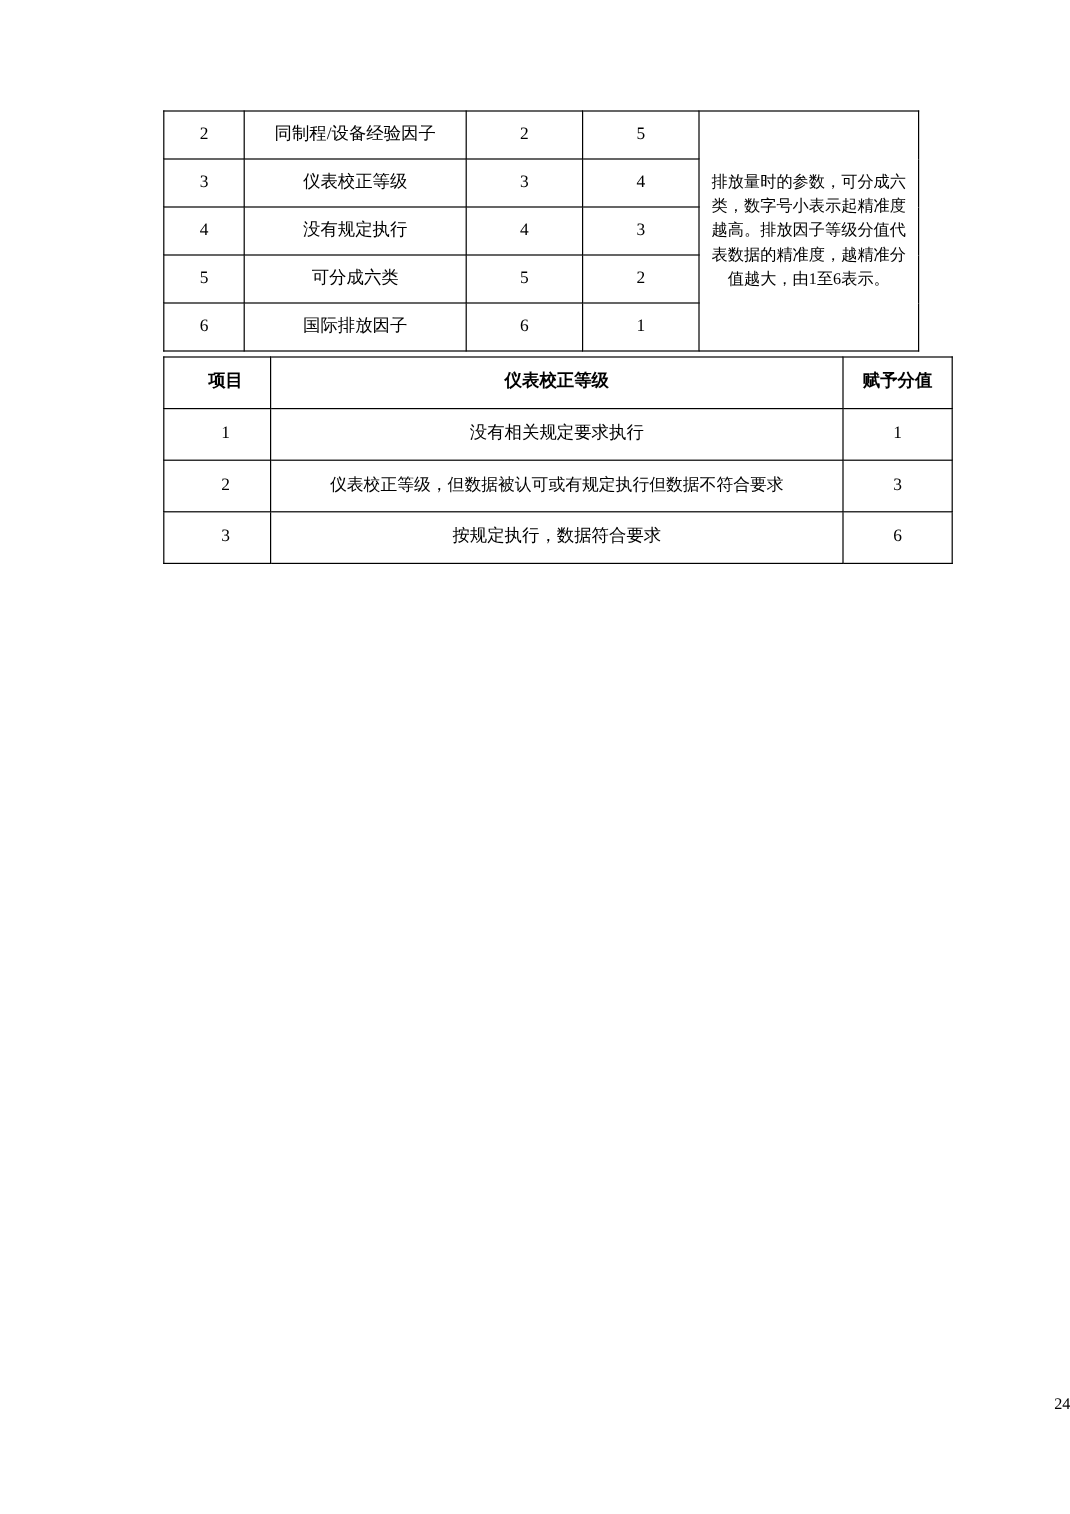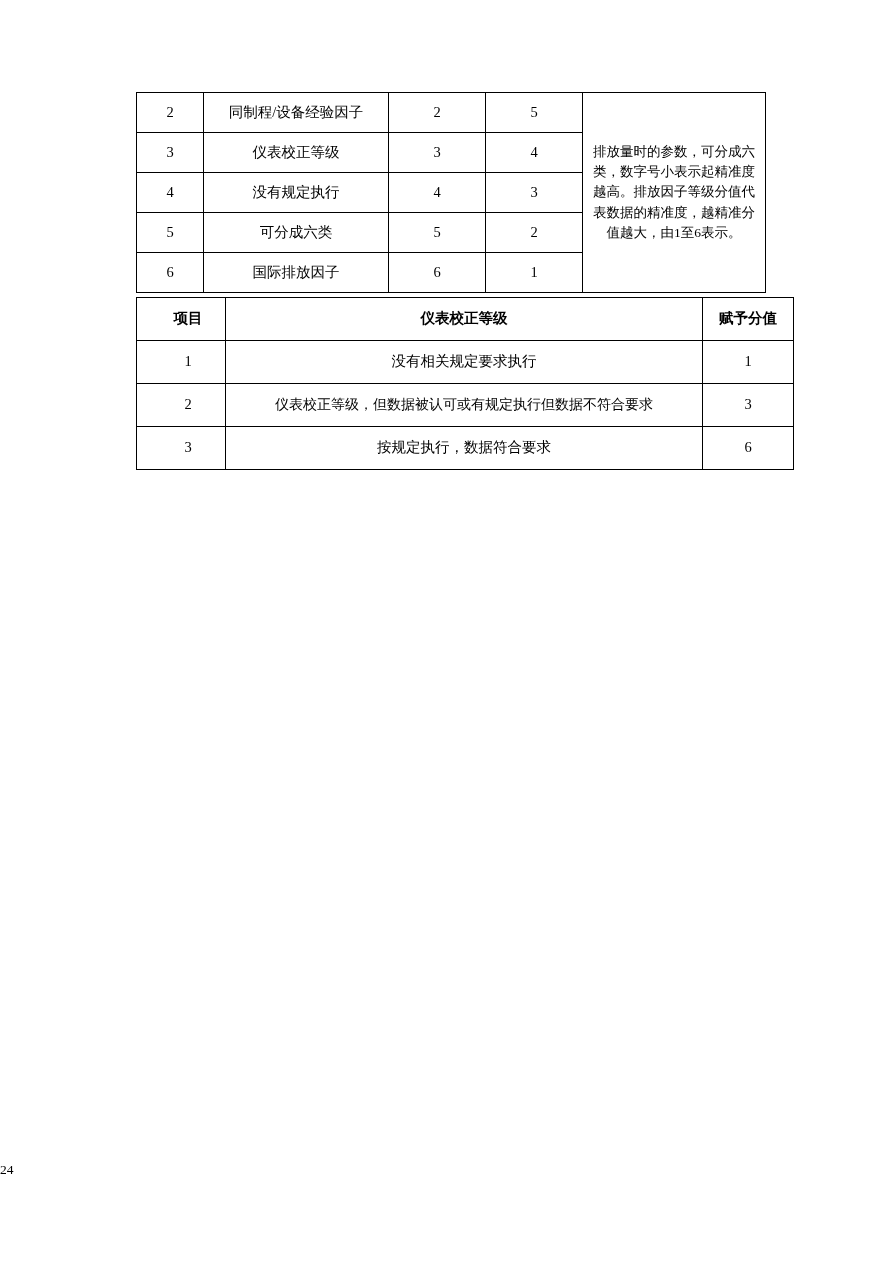--- a/index.html
+++ b/index.html
@@ -79,21 +79,21 @@
   .t2 .c1 { width: 472px; }
   .t2 .c2 { width: 86px; margin-left: 33px; }
   .t2 .small { font-size: 14px; }
 
   
   .page-number {
     position: absolute;
     left: 0;
     top: 1162px;
     width: 892px;
-    text-align: left;
+    text-align: right;
     font-size: 13.5px;
   }
 </style>
 </head>
 <body>
 
 <div class="page">
   <div class="content">
 
     <table class="doc-table t1">

